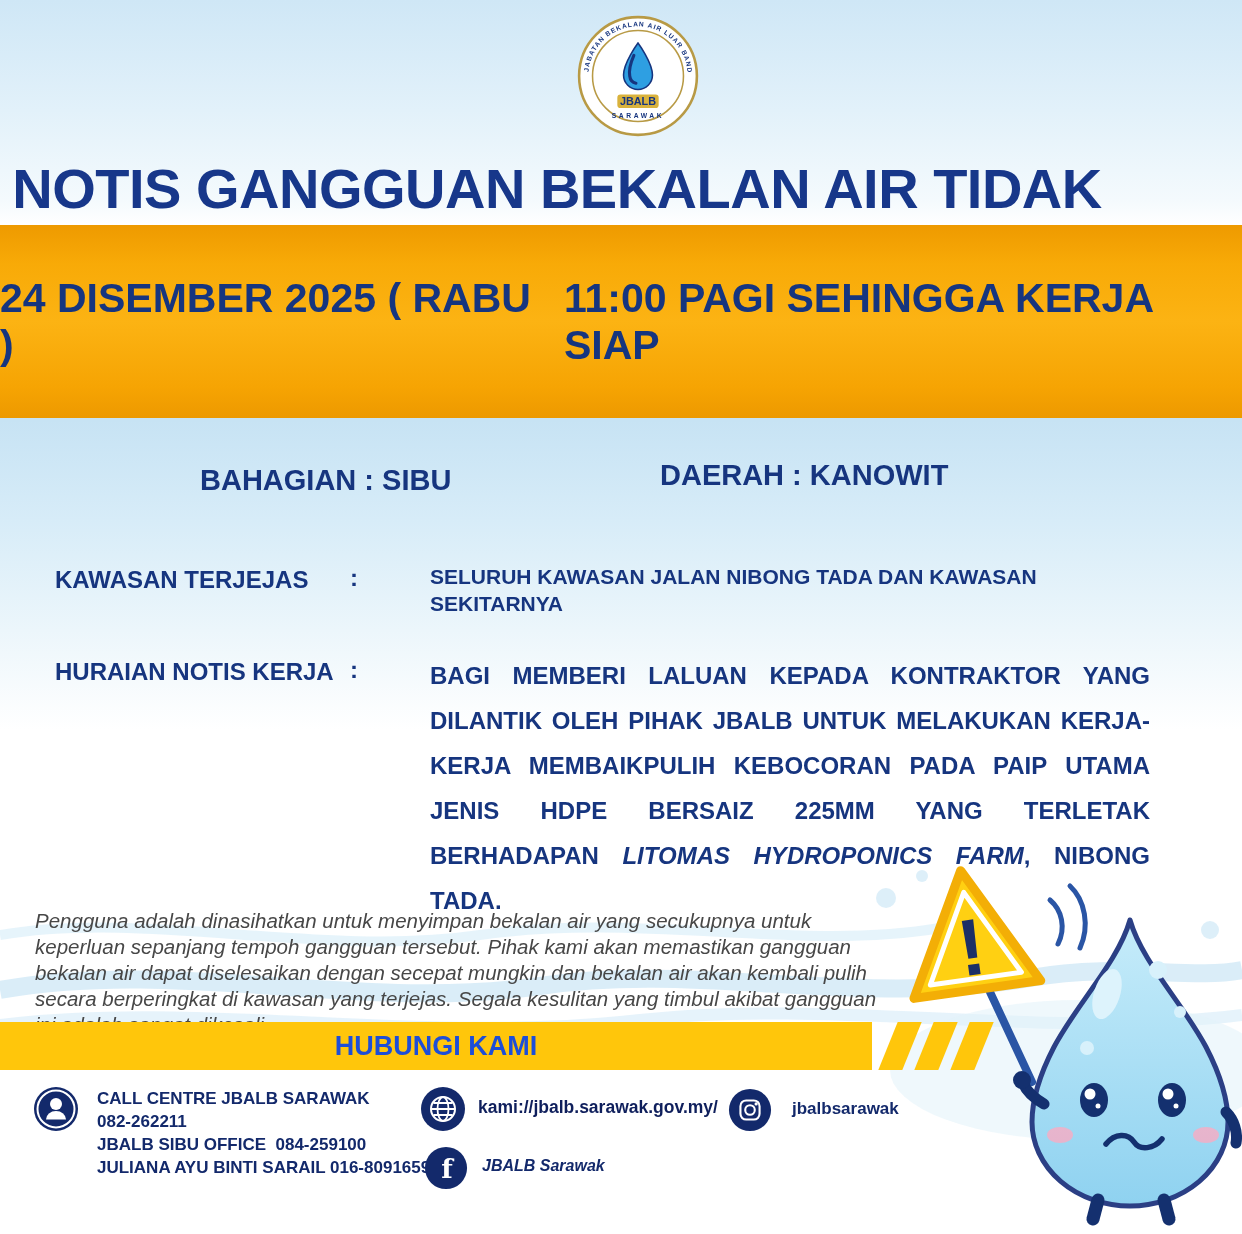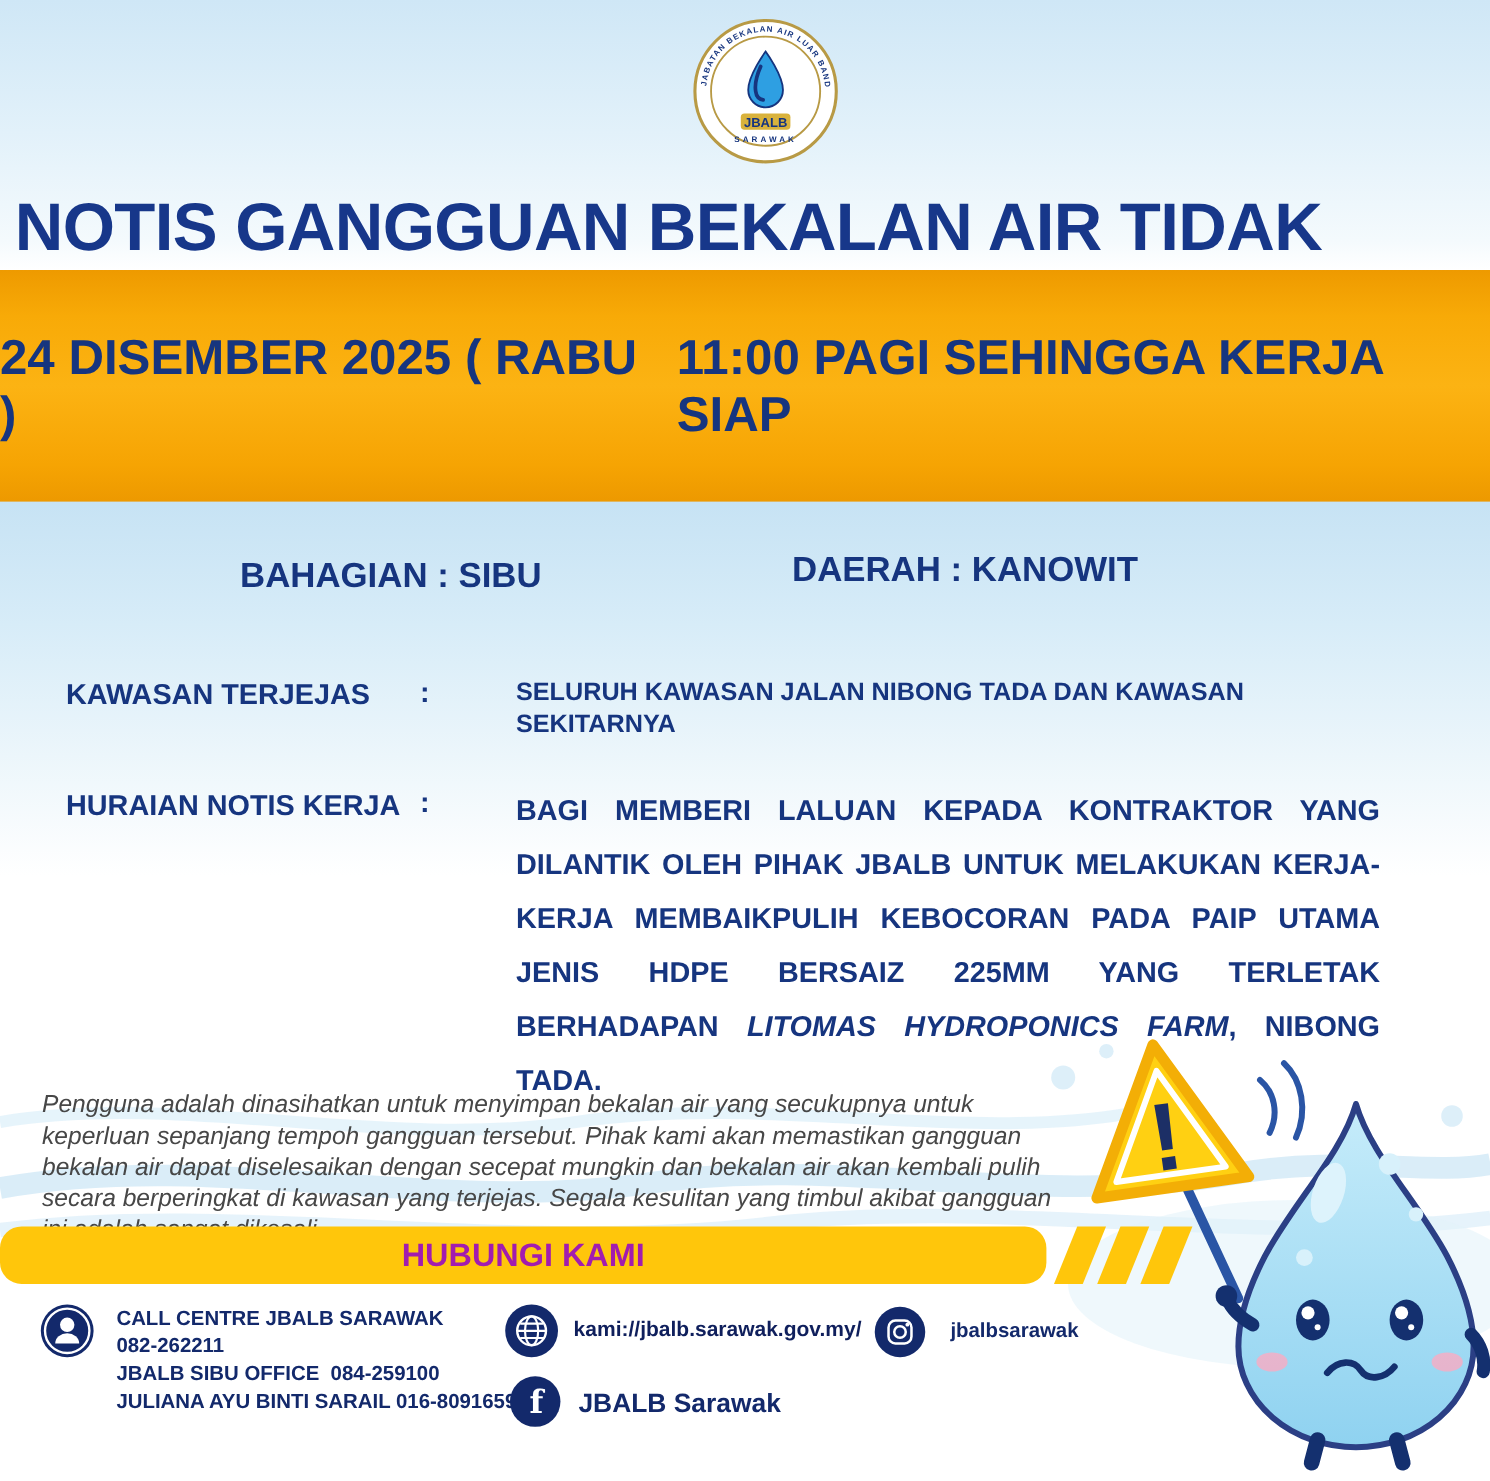--- a/index.html
+++ b/index.html
@@ -56,36 +56,36 @@
   .huraian-text em { font-style:italic; }
 
   .advisory {
     left:35px; top:908px; width:848px; z-index:2;
     font-size:20.5px; font-style:italic; color:#474747; line-height:26px;
   }
 
   .contact-banner {
     left:0; top:1022px; width:872px; height:48px; background:#ffc60b; z-index:2;
     display:flex; align-items:center; justify-content:center;
-    font-size:27px; font-weight:bold; color:#a21caf;border-radius:18px;
+    font-size:27px; font-weight:bold; color:#1d4ed8;
   }
   .stripe { top:1022px; width:24px; height:48px; background:#ffc60b; transform:skewX(-22deg); z-index:2; }
   .stripe-1 { left:888px; } .stripe-2 { left:924px; } .stripe-3 { left:960px; }
 
   .c-icon { width:46px; height:46px; z-index:2; }
   .icon-phone { left:33px; top:1086px; }
   .icon-globe { left:420px; top:1086px; }
   .icon-insta { left:728px; top:1088px; width:44px; height:44px; }
   .icon-fb    { left:424px; top:1146px; width:44px; height:44px; }
 
   .phone-block { left:97px; top:1087px; z-index:2; color:#13296b; font-weight:bold; font-size:17px; line-height:23px; }
   .phone-block div { white-space:pre; }
   .website  { left:478px; top:1097px; z-index:2; color:#0f1f5c; font-weight:bold; font-size:17.5px; }
   .insta    { left:792px; top:1099px; z-index:2; color:#13296b; font-weight:bold; font-size:17px; }
-  .facebook { left:482px; top:1157px; z-index:2; color:#13296b; font-weight:bold; font-size:22px; }
+  .facebook { left:482px; top:1157px; z-index:2; color:#13296b; font-weight:bold; font-size:16px;font-style:italic; }
 
   .mascot { left:882px; top:842px; width:360px; height:392px; z-index:3; }
 </style>
 </head>
 <body>
 
 <div class="page">
 
   <svg class="layer bg-water" viewBox="0 0 1242 340">
     <path d="M0,150 C 180,118 360,172 540,146 C 700,122 860,168 1030,138 C 1120,122 1190,140 1242,130" stroke="#cde7f6" stroke-width="18" fill="none" opacity="0.75"></path>

